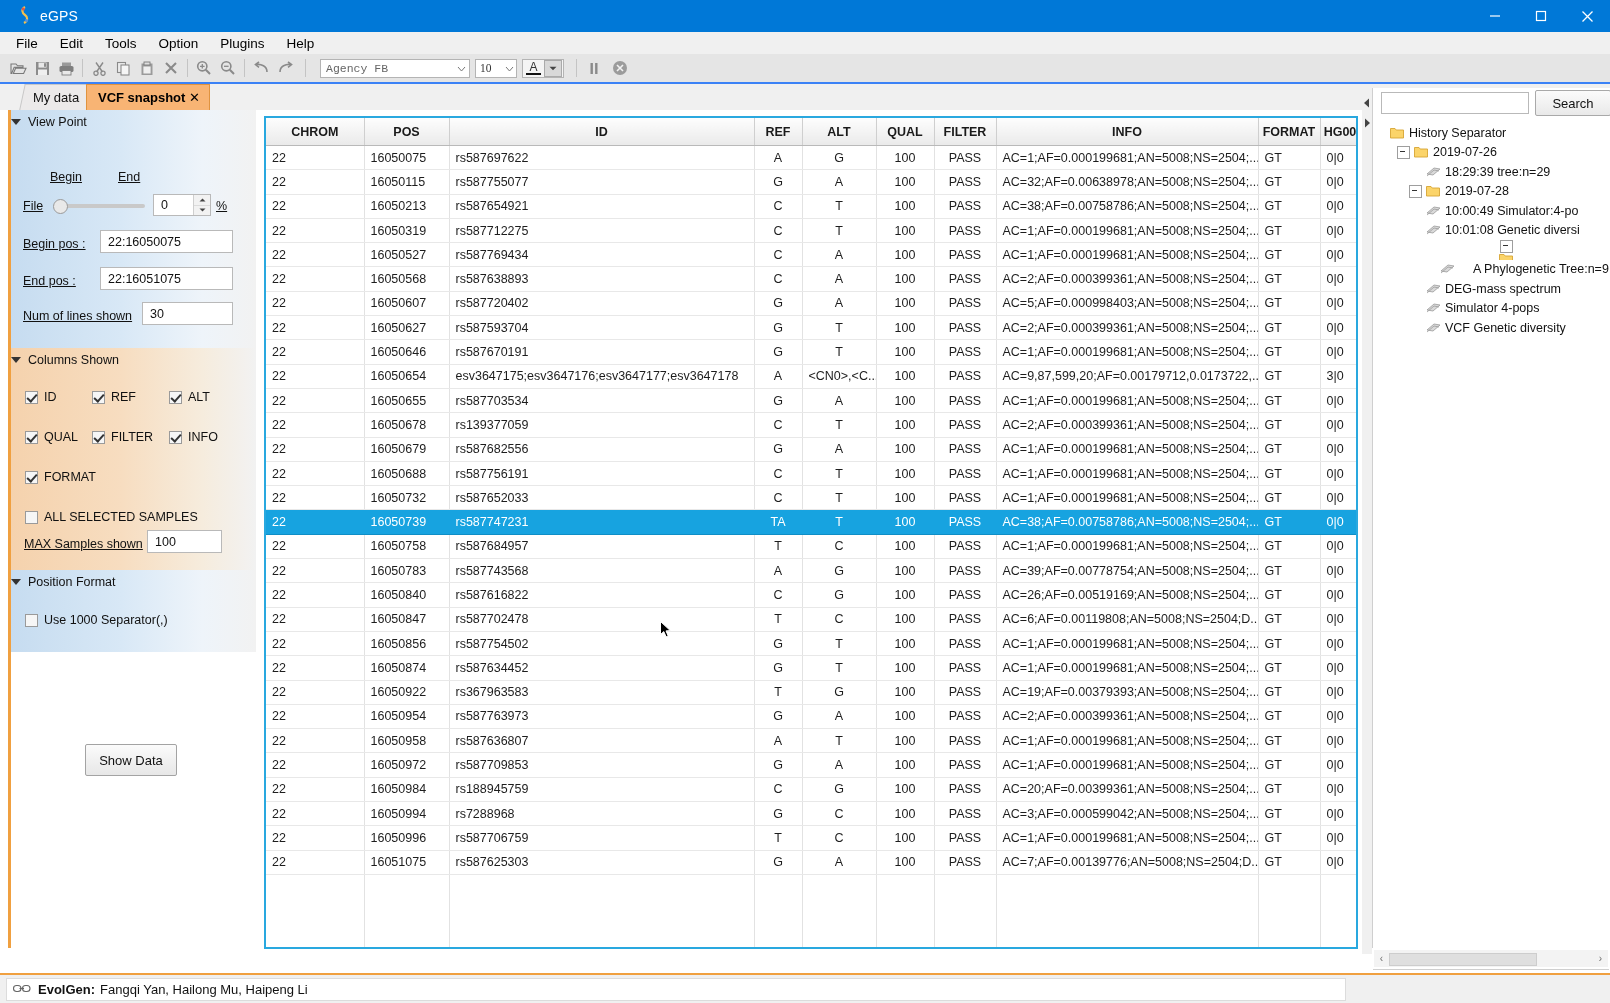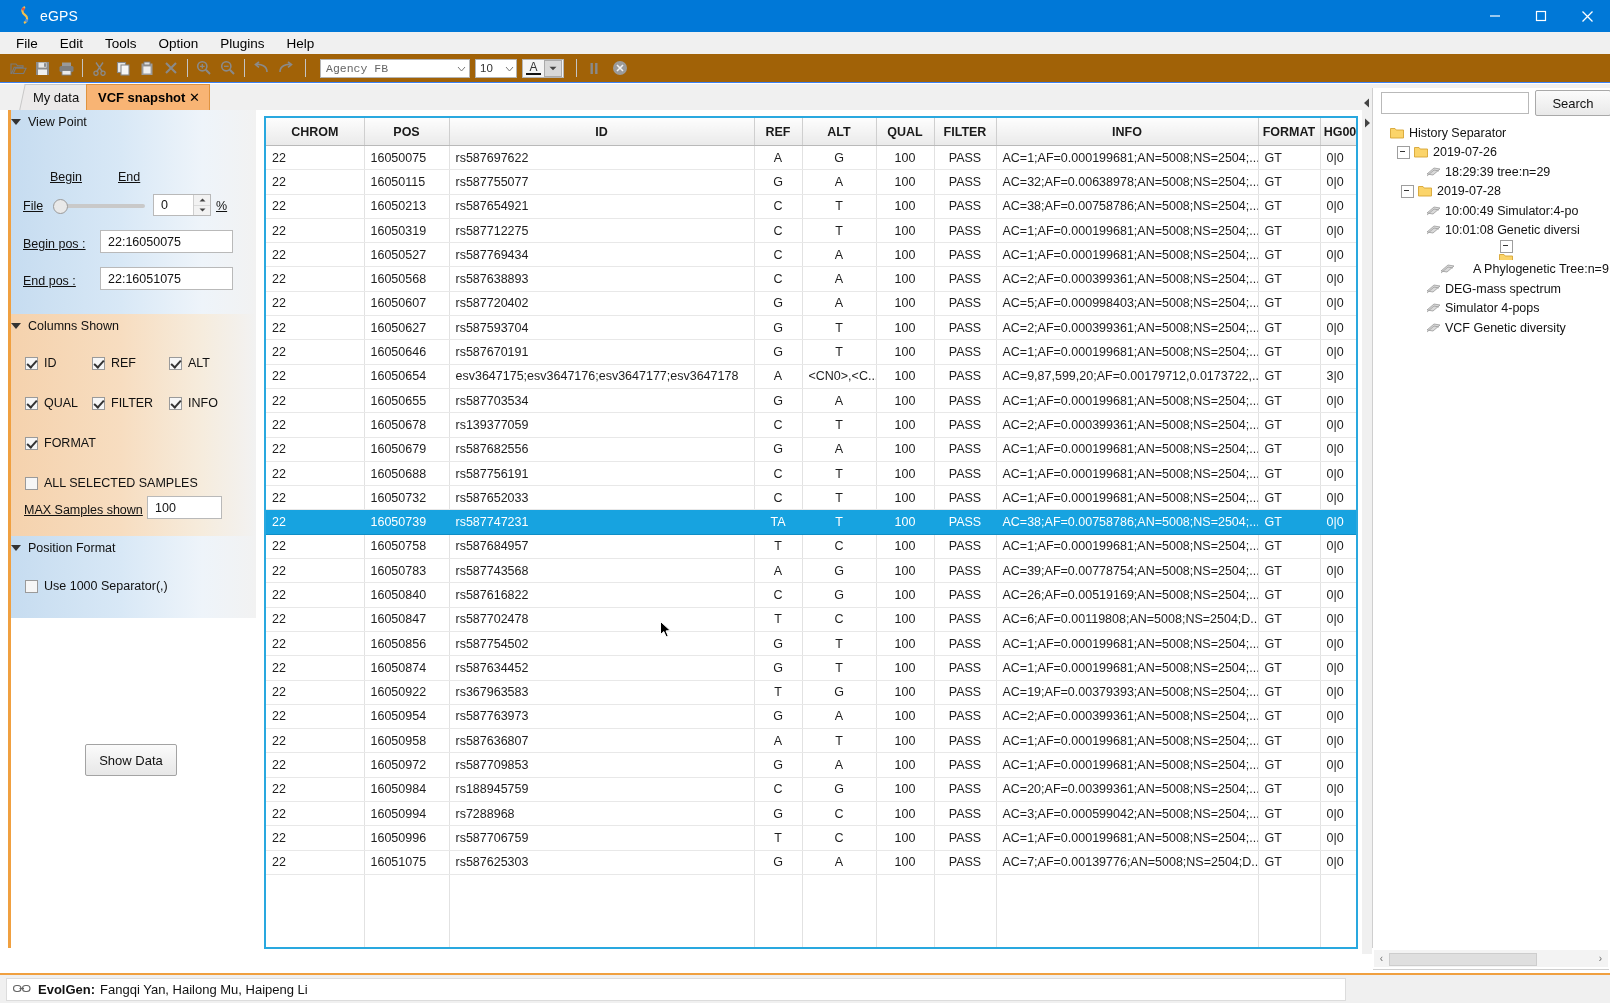--- a/index.html
+++ b/index.html
@@ -27,34 +27,34 @@
     position:absolute;top:32px;left:0;width:1610px;height:22px;
     background:#f0f0f0;display:flex;align-items:center;
     border-bottom:1px solid #f0f0f0;
   }
   .menu-item{font-size:13.5px;color:#000;padding:2px 11px;}
   .menu-item:first-child{margin-left:5px;}
 
   
   .toolbar{
     position:absolute;top:54px;left:0;width:1610px;height:28px;
-    background:#a16207;display:flex;align-items:center;gap:0px;
-    border-bottom:1px solid #3b82f6;
+    background:#e5e5e5;display:flex;align-items:center;gap:0px;
+    border-bottom:3px solid #3b82f6;
   }
   .tbar-icon{width:24px;height:26px;display:flex;align-items:center;justify-content:center;}
   .tbar-sep{width:1px;height:18px;background:#c4c4c4;margin:0 4px;}
   .font-combo{
     margin-left:10px;width:150px;height:19px;background:#fff;border:1px solid #b4b4b4;
     display:flex;align-items:center;justify-content:space-between;
     font-family:"Liberation Mono",monospace;font-size:11.5px;color:#666;padding:0 3px 0 5px;box-sizing:border-box;
   }
   .size-combo{
     margin-left:5px;width:42px;height:19px;background:#fff;border:1px solid #b4b4b4;
     display:flex;align-items:center;justify-content:space-between;
-    font-size:11.5px;color:#333;padding:0 2px 0 4px;box-sizing:border-box;
+    font-size:11.5px;color:#333;padding:0 2px 0 4px;box-sizing:border-box;font-family:Liberation Serif, serif;
   }
   .color-combo{
     margin-left:5px;width:42px;height:19px;background:#f4f4f4;border:1px solid #b4b4b4;
     display:flex;align-items:center;box-sizing:border-box;
   }
   .color-A{flex:1;text-align:center;font-size:12px;color:#333;border-bottom:2px solid #111;margin:2px 3px 2px 3px;line-height:12px;}
   .color-arrow{width:16px;height:15px;background:#d8d8d8;border:1px solid #aaa;display:flex;align-items:center;justify-content:center;margin-right:1px;}
 
   
   .tabstrip{
@@ -387,20 +387,26 @@
         <div class="lbl" style="left:205px;top:65px;">%</div>
 
         <div class="lbl" style="left:12px;top:103px;">Begin pos :</div>
         <div class="txtfield" style="left:89px;top:96px;width:133px;height:23px;">
           <span>22:16050075</span>
         </div>
 
         <div class="lbl" style="left:12px;top:140px;">End pos :</div>
         <div class="txtfield" style="left:89px;top:133px;width:133px;height:23px;">
           <span>22:16051075</span>
+        </div>
+      </div>
+      <div style="position:relative;height:34px;">
+        <div class="lbl" style="left:12px;top:7px;">Num of lines shown</div>
+        <div class="txtfield" style="left:131px;top:0px;width:91px;height:23px;">
+          <span>30</span>
         </div>
       </div>
       <div style="height:12px"></div>
     </div>
 
     <div class="sect sect-orange">
       <div class="sect-title">
         <span class="tri"></span>
         <span>Columns Shown</span>
       </div>
@@ -952,21 +958,21 @@
           <span>2019-07-26</span>
         </div>
         <div class="trow" style="padding-left: 42px;">
           <span class="tdots"></span>
           <span class="leafico"><svg width="15" height="12" viewBox="0 0 15 12">
               <path d="M1 8 L8 2 L14 3 L7 9 Z" fill="#d9d9d9" stroke="#9a9a9a" stroke-width="0.8"></path>
               <path d="M1 10 L8 4 L13 5" fill="none" stroke="#9a9a9a" stroke-width="0.8"></path>
             </svg></span>
           <span>18:29:39 tree:n=29</span>
         </div>
-        <div class="trow" style="padding-left: 28px;">
+        <div class="trow" style="padding-left: 36px;">
           <span class="texp"></span>
           <span class="folder"><svg width="14" height="12" viewBox="0 0 14 12">
               <path d="M0.5 1.5 H5 L6.2 3 H13.5 V11 H0.5 Z" fill="#fbd46a" stroke="#d7a534" stroke-width="0.9"></path>
             </svg></span>
           <span>2019-07-28</span>
         </div>
         <div class="trow" style="padding-left: 42px;">
           <span class="tdots"></span>
           <span class="leafico"><svg width="15" height="12" viewBox="0 0 15 12">
               <path d="M1 8 L8 2 L14 3 L7 9 Z" fill="#d9d9d9" stroke="#9a9a9a" stroke-width="0.8"></path>

